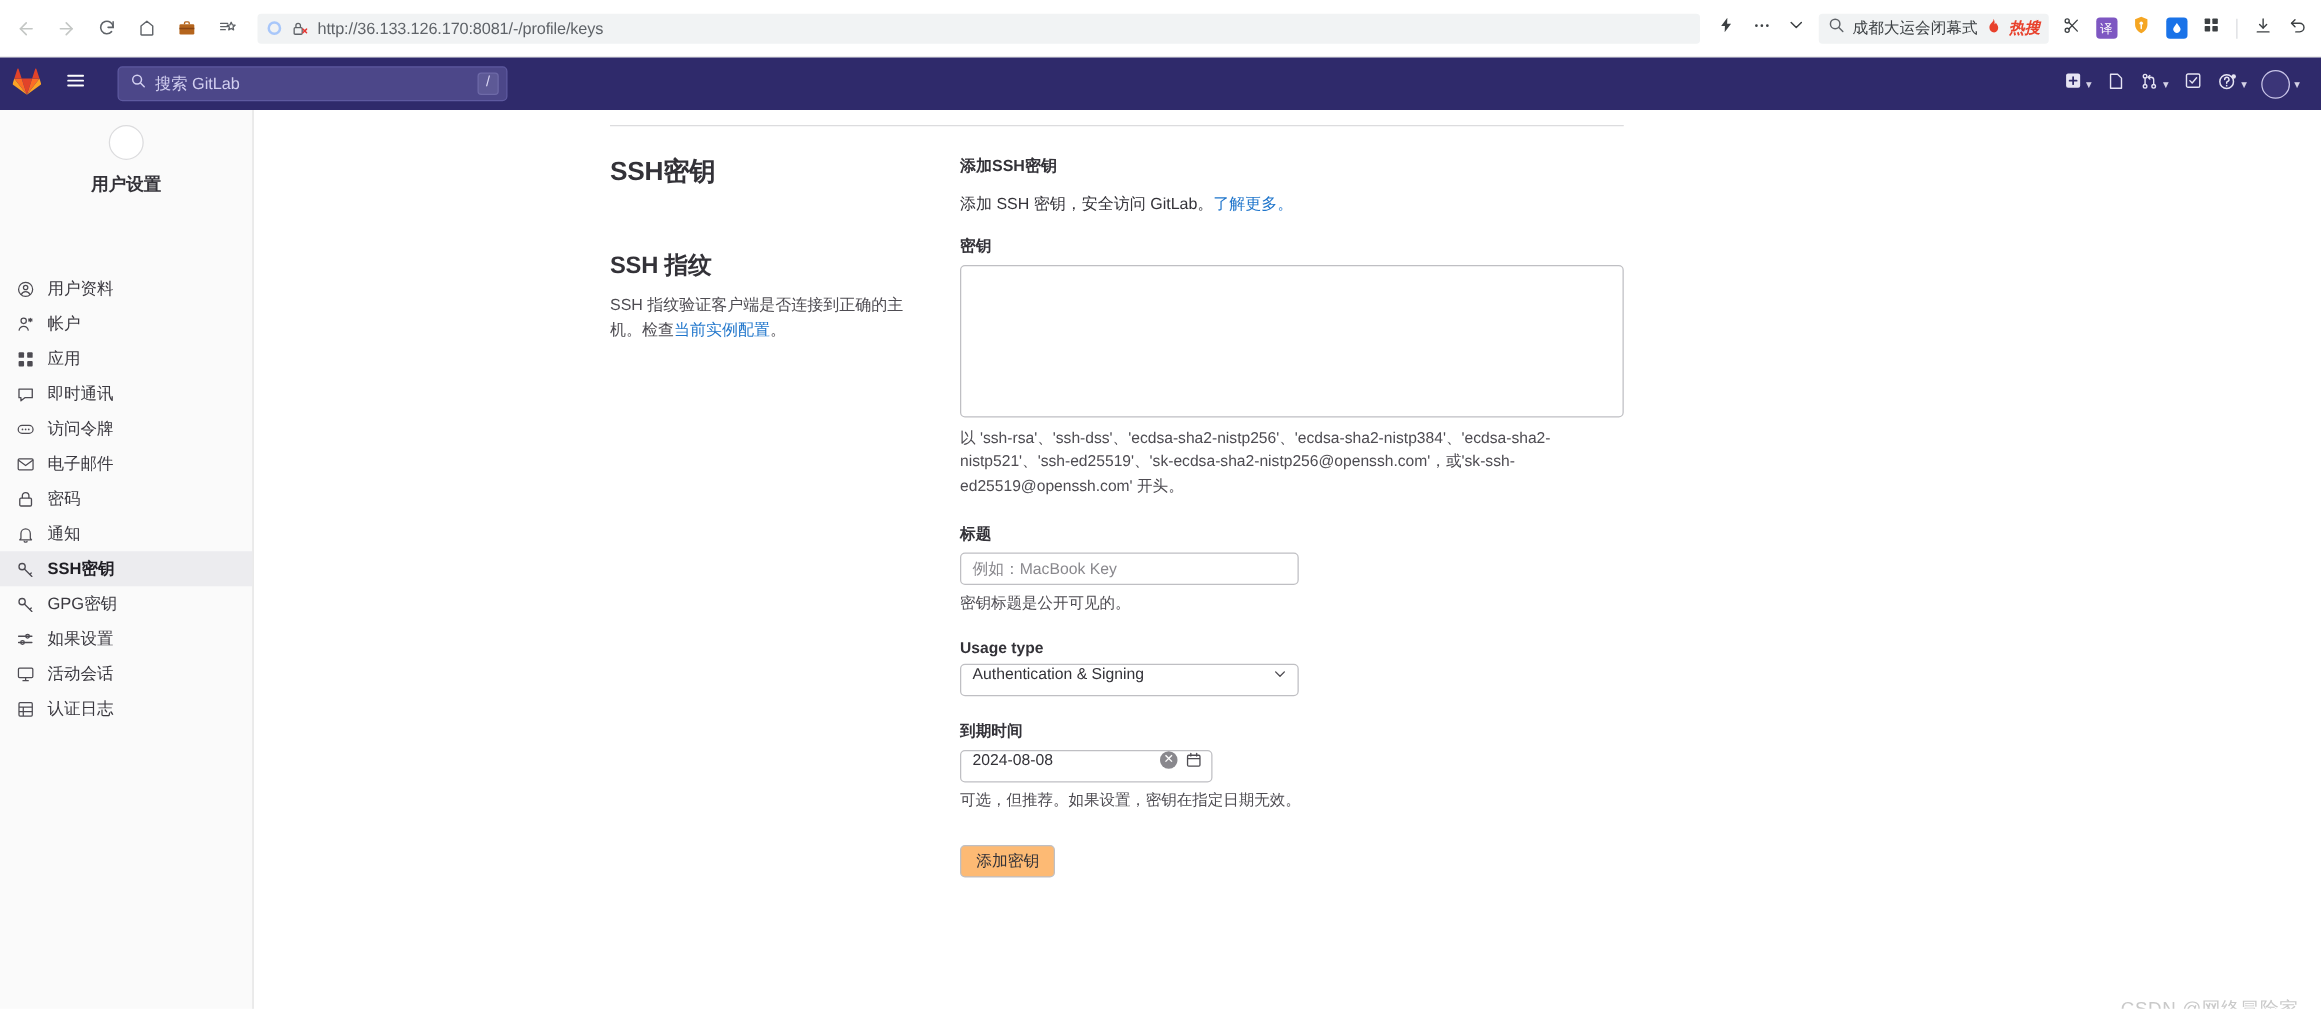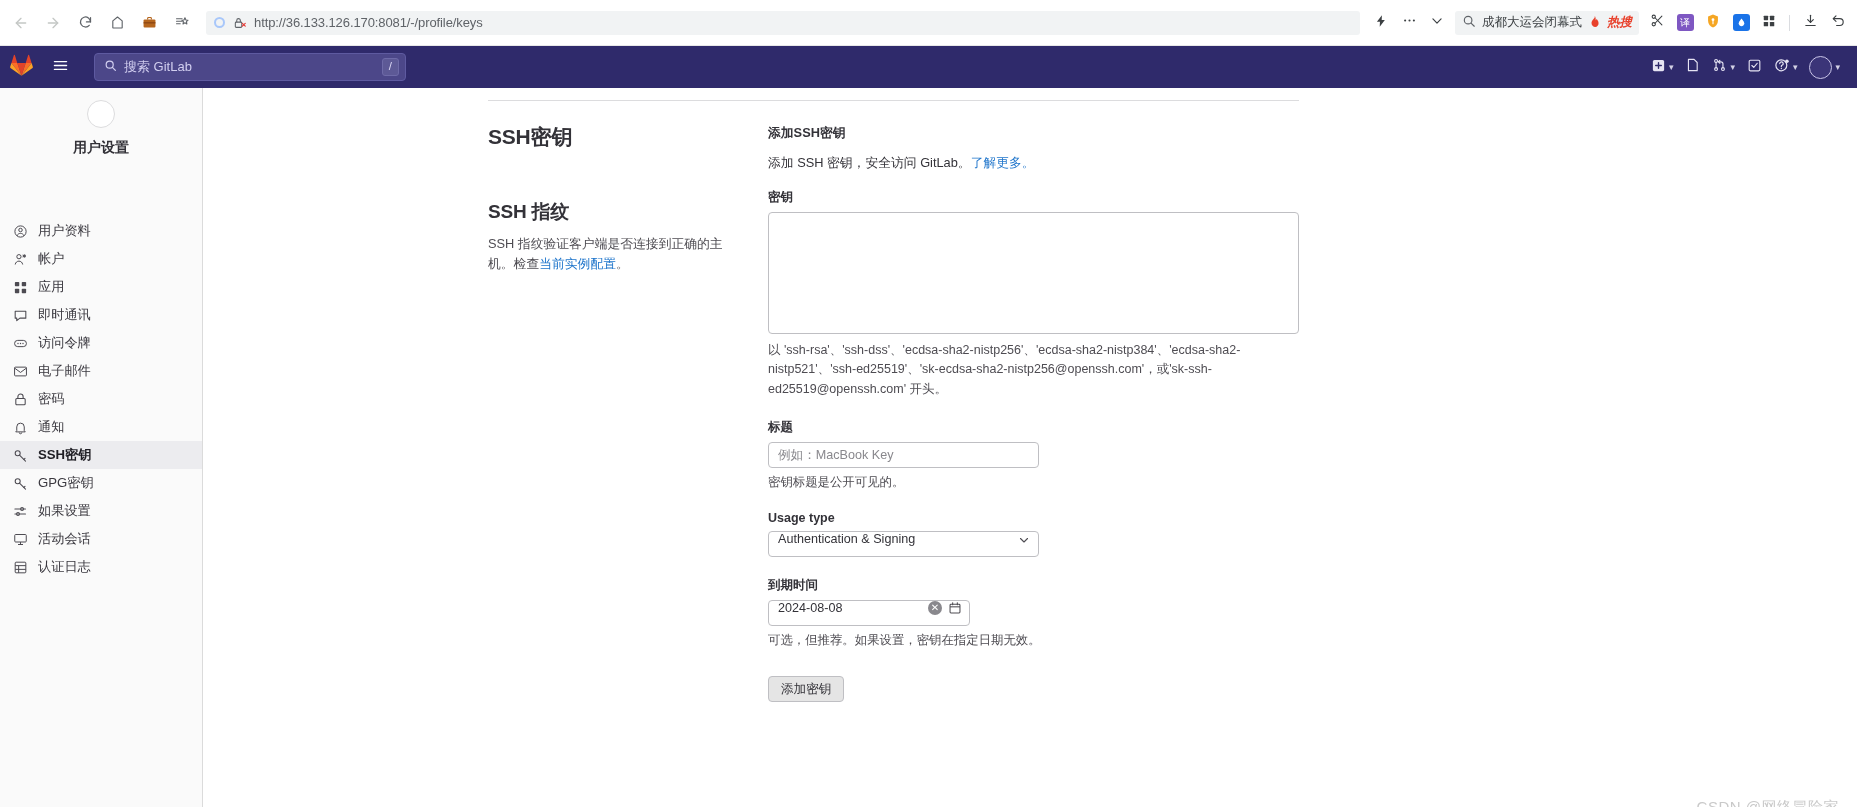--- a/index.html
+++ b/index.html
@@ -328,21 +328,21 @@
   }
 
   .btn-add {
     margin-top: 27px;
     display: inline-flex;
     align-items: center;
     height: 26px;
     padding: 0 12px;
     border: 1px solid #bfbfc3;
     border-radius: 4px;
-    background: #e5e5e5;
+    background: #fdba74;
     font-size: 12.6px;
     color: #333238;
   }
 
   .watermark {
     position: absolute;
     right: 18px;
     bottom: 6px;
     font-size: 15px;
     color: #c9c9c9;

